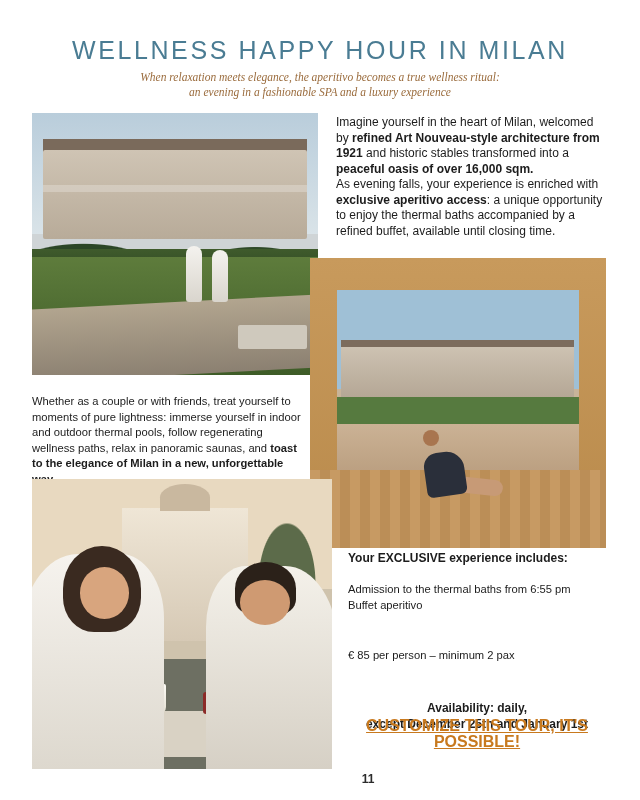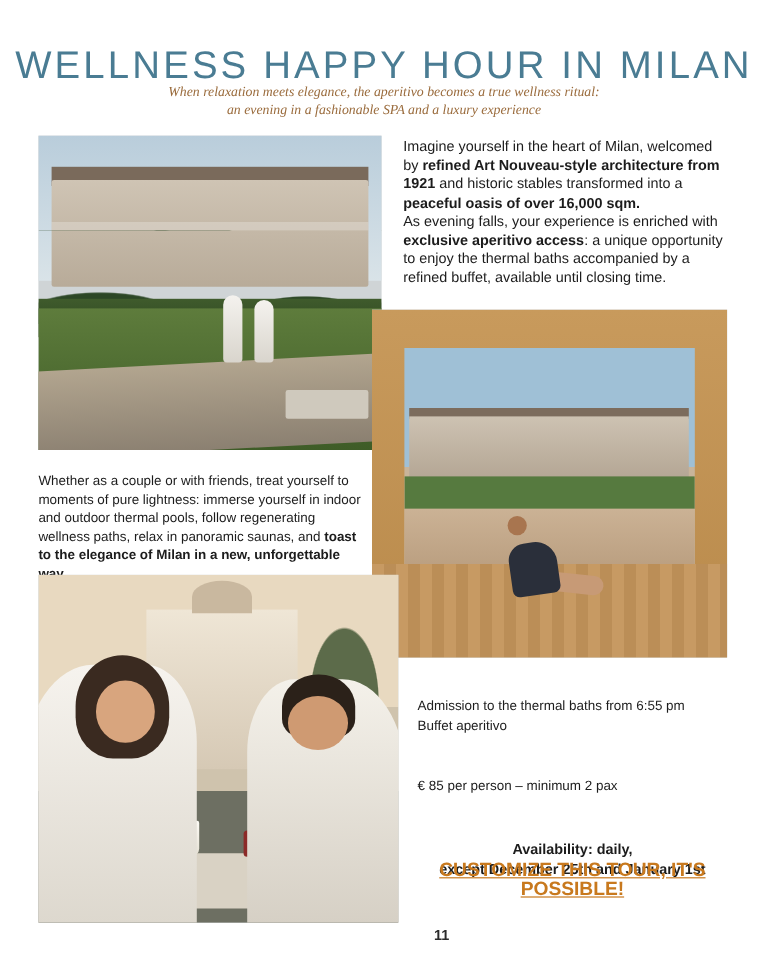--- a/index.html
+++ b/index.html
@@ -23,21 +23,21 @@
   }
 
   
   .title {
     position: absolute;
     top: 36px;
     left: 0;
     width: 640px;
     text-align: center;
     font-family: "Liberation Sans", sans-serif;
-    font-size: 32px;
+    font-size: 25px;
     letter-spacing: 2.6px;
     color: #4a7c93;
     font-weight: 400;
   }
   .subtitle {
     position: absolute;
     top: 70px;
     left: 70px;
     width: 500px;
     text-align: center;
@@ -458,20 +458,21 @@
     <div class="woman">
       <div class="hair"></div>
       <div class="face"></div>
     </div>
     <div class="man">
       <div class="hair"></div>
       <div class="face"></div>
     </div>
   </div>
 
+  <div class="includes-title">Your EXCLUSIVE experience includes:</div>
 
   <div class="includes-list">
     <div>Admission to the thermal baths from 6:55 pm</div>
     <div>Buffet aperitivo</div>
   </div>
 
   <div class="price">€ 85 per person – minimum 2 pax</div>
 
   <div class="availability">
     <div>Availability: daily,</div>

